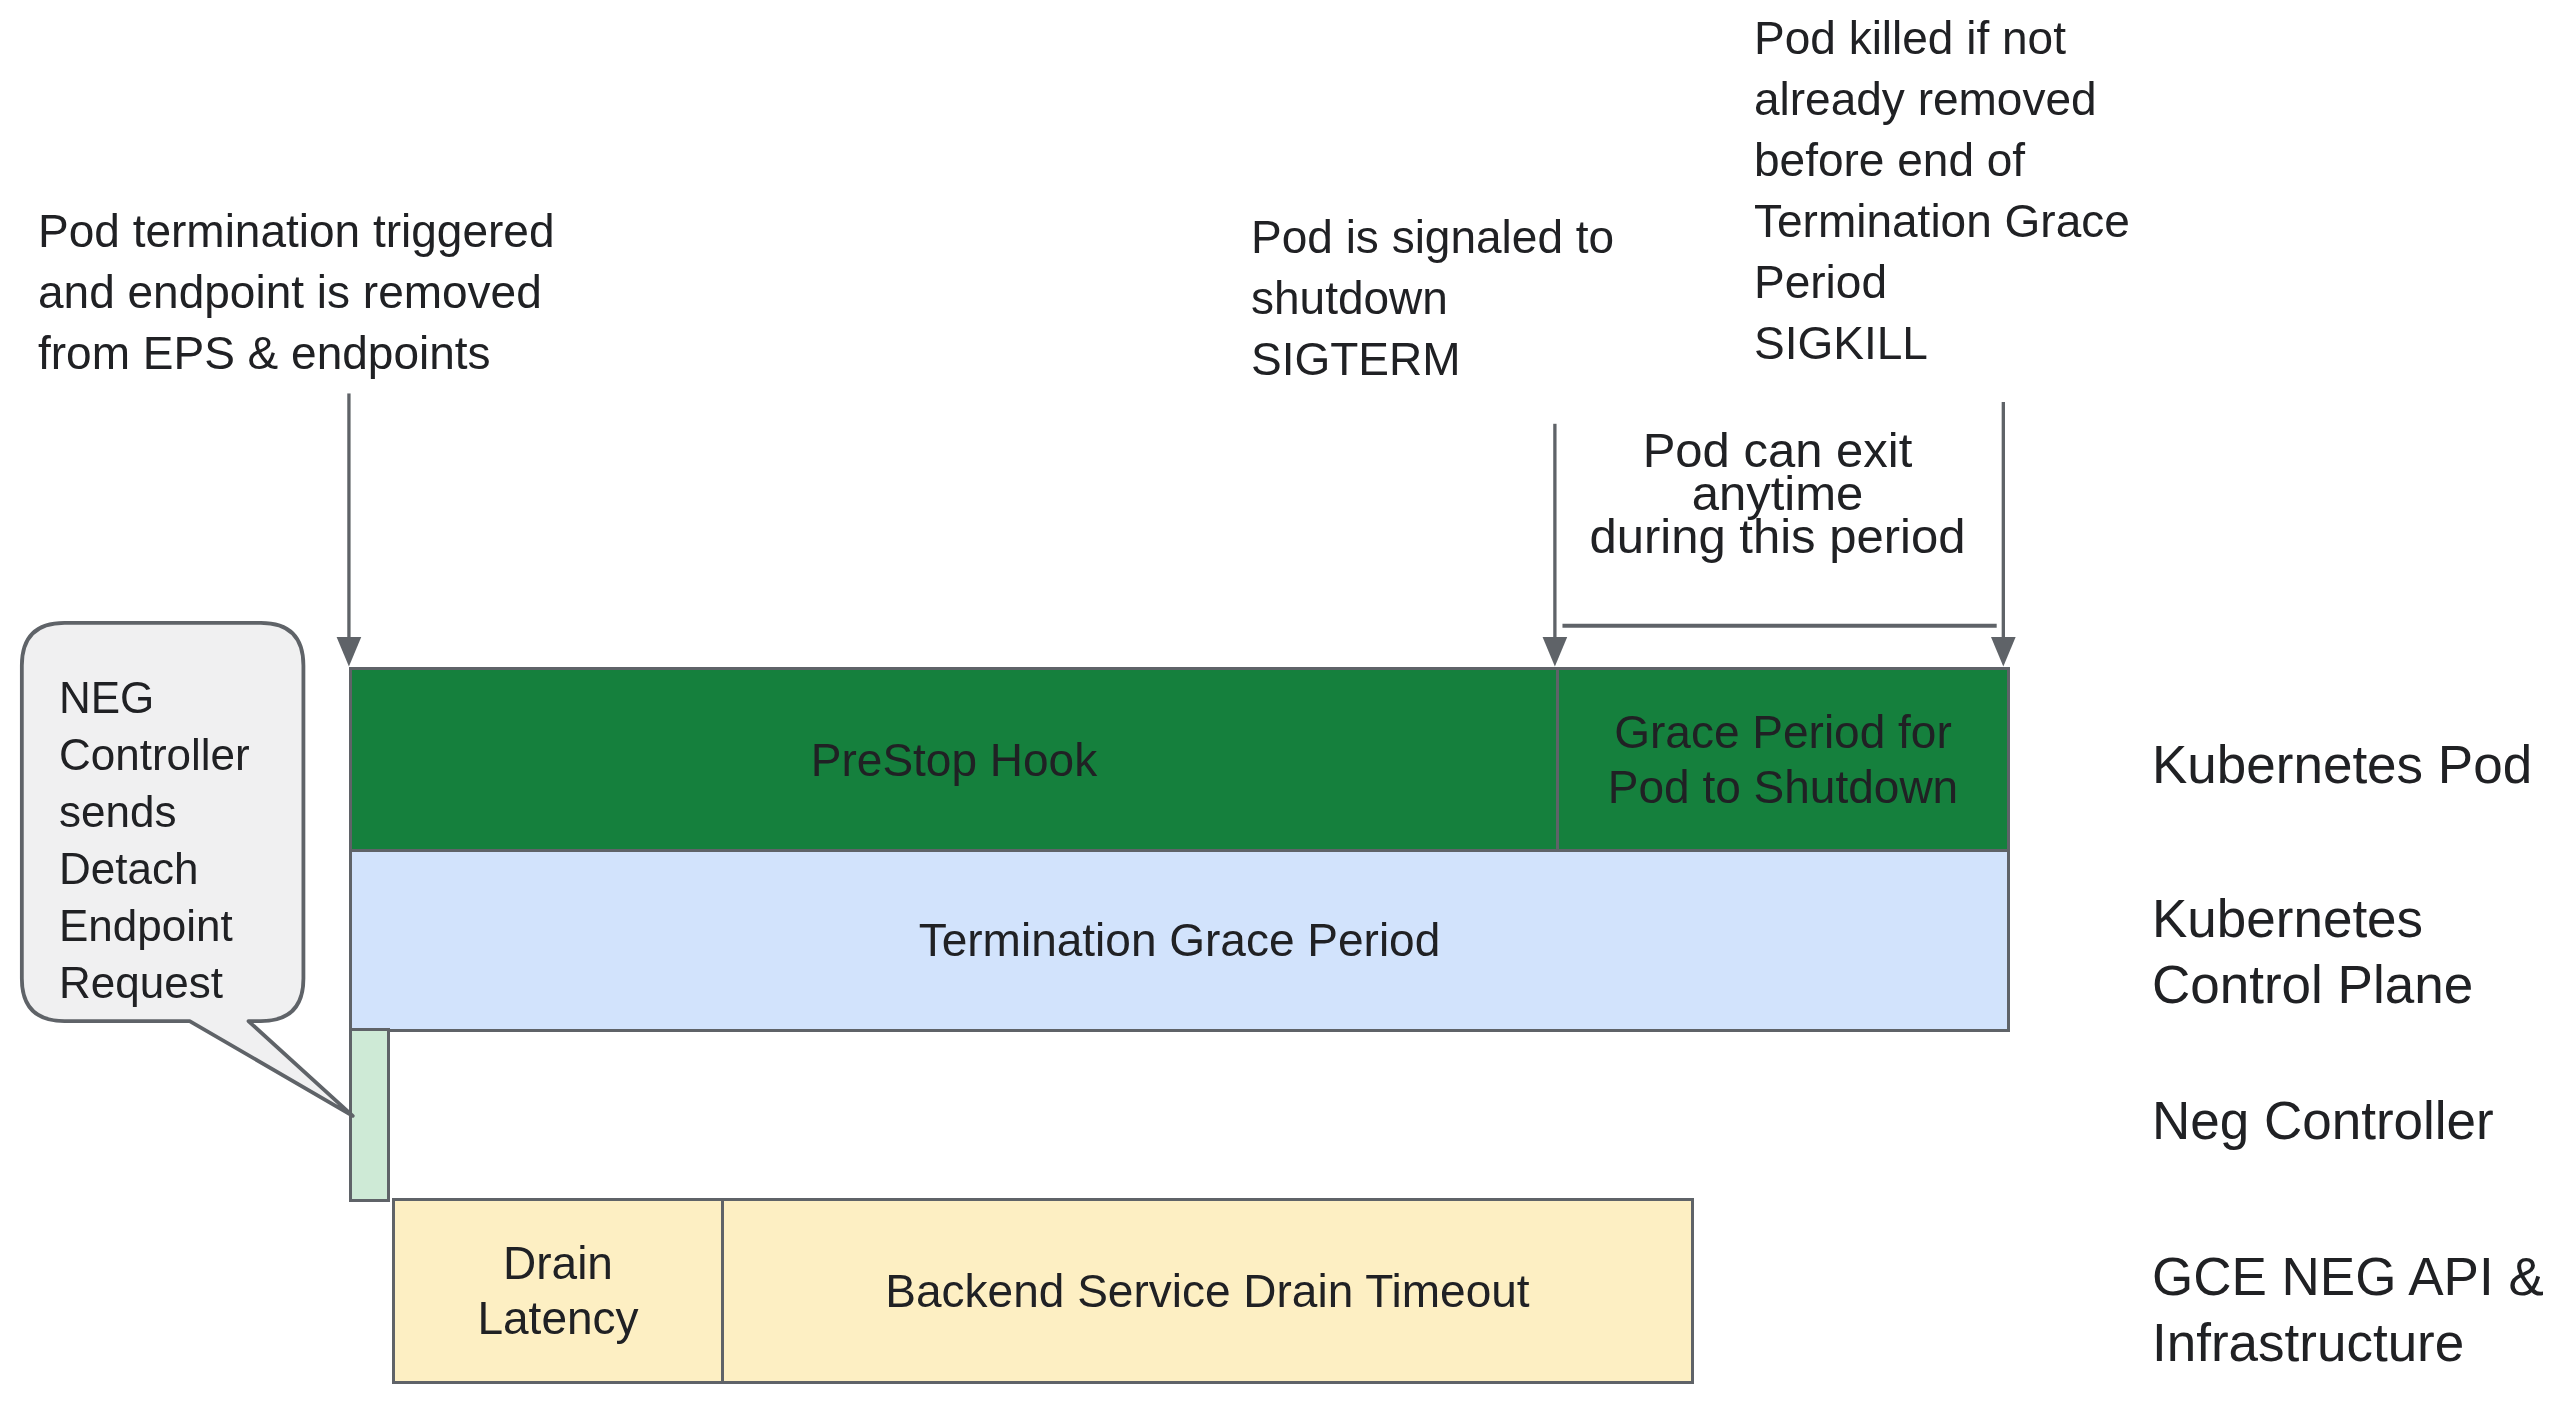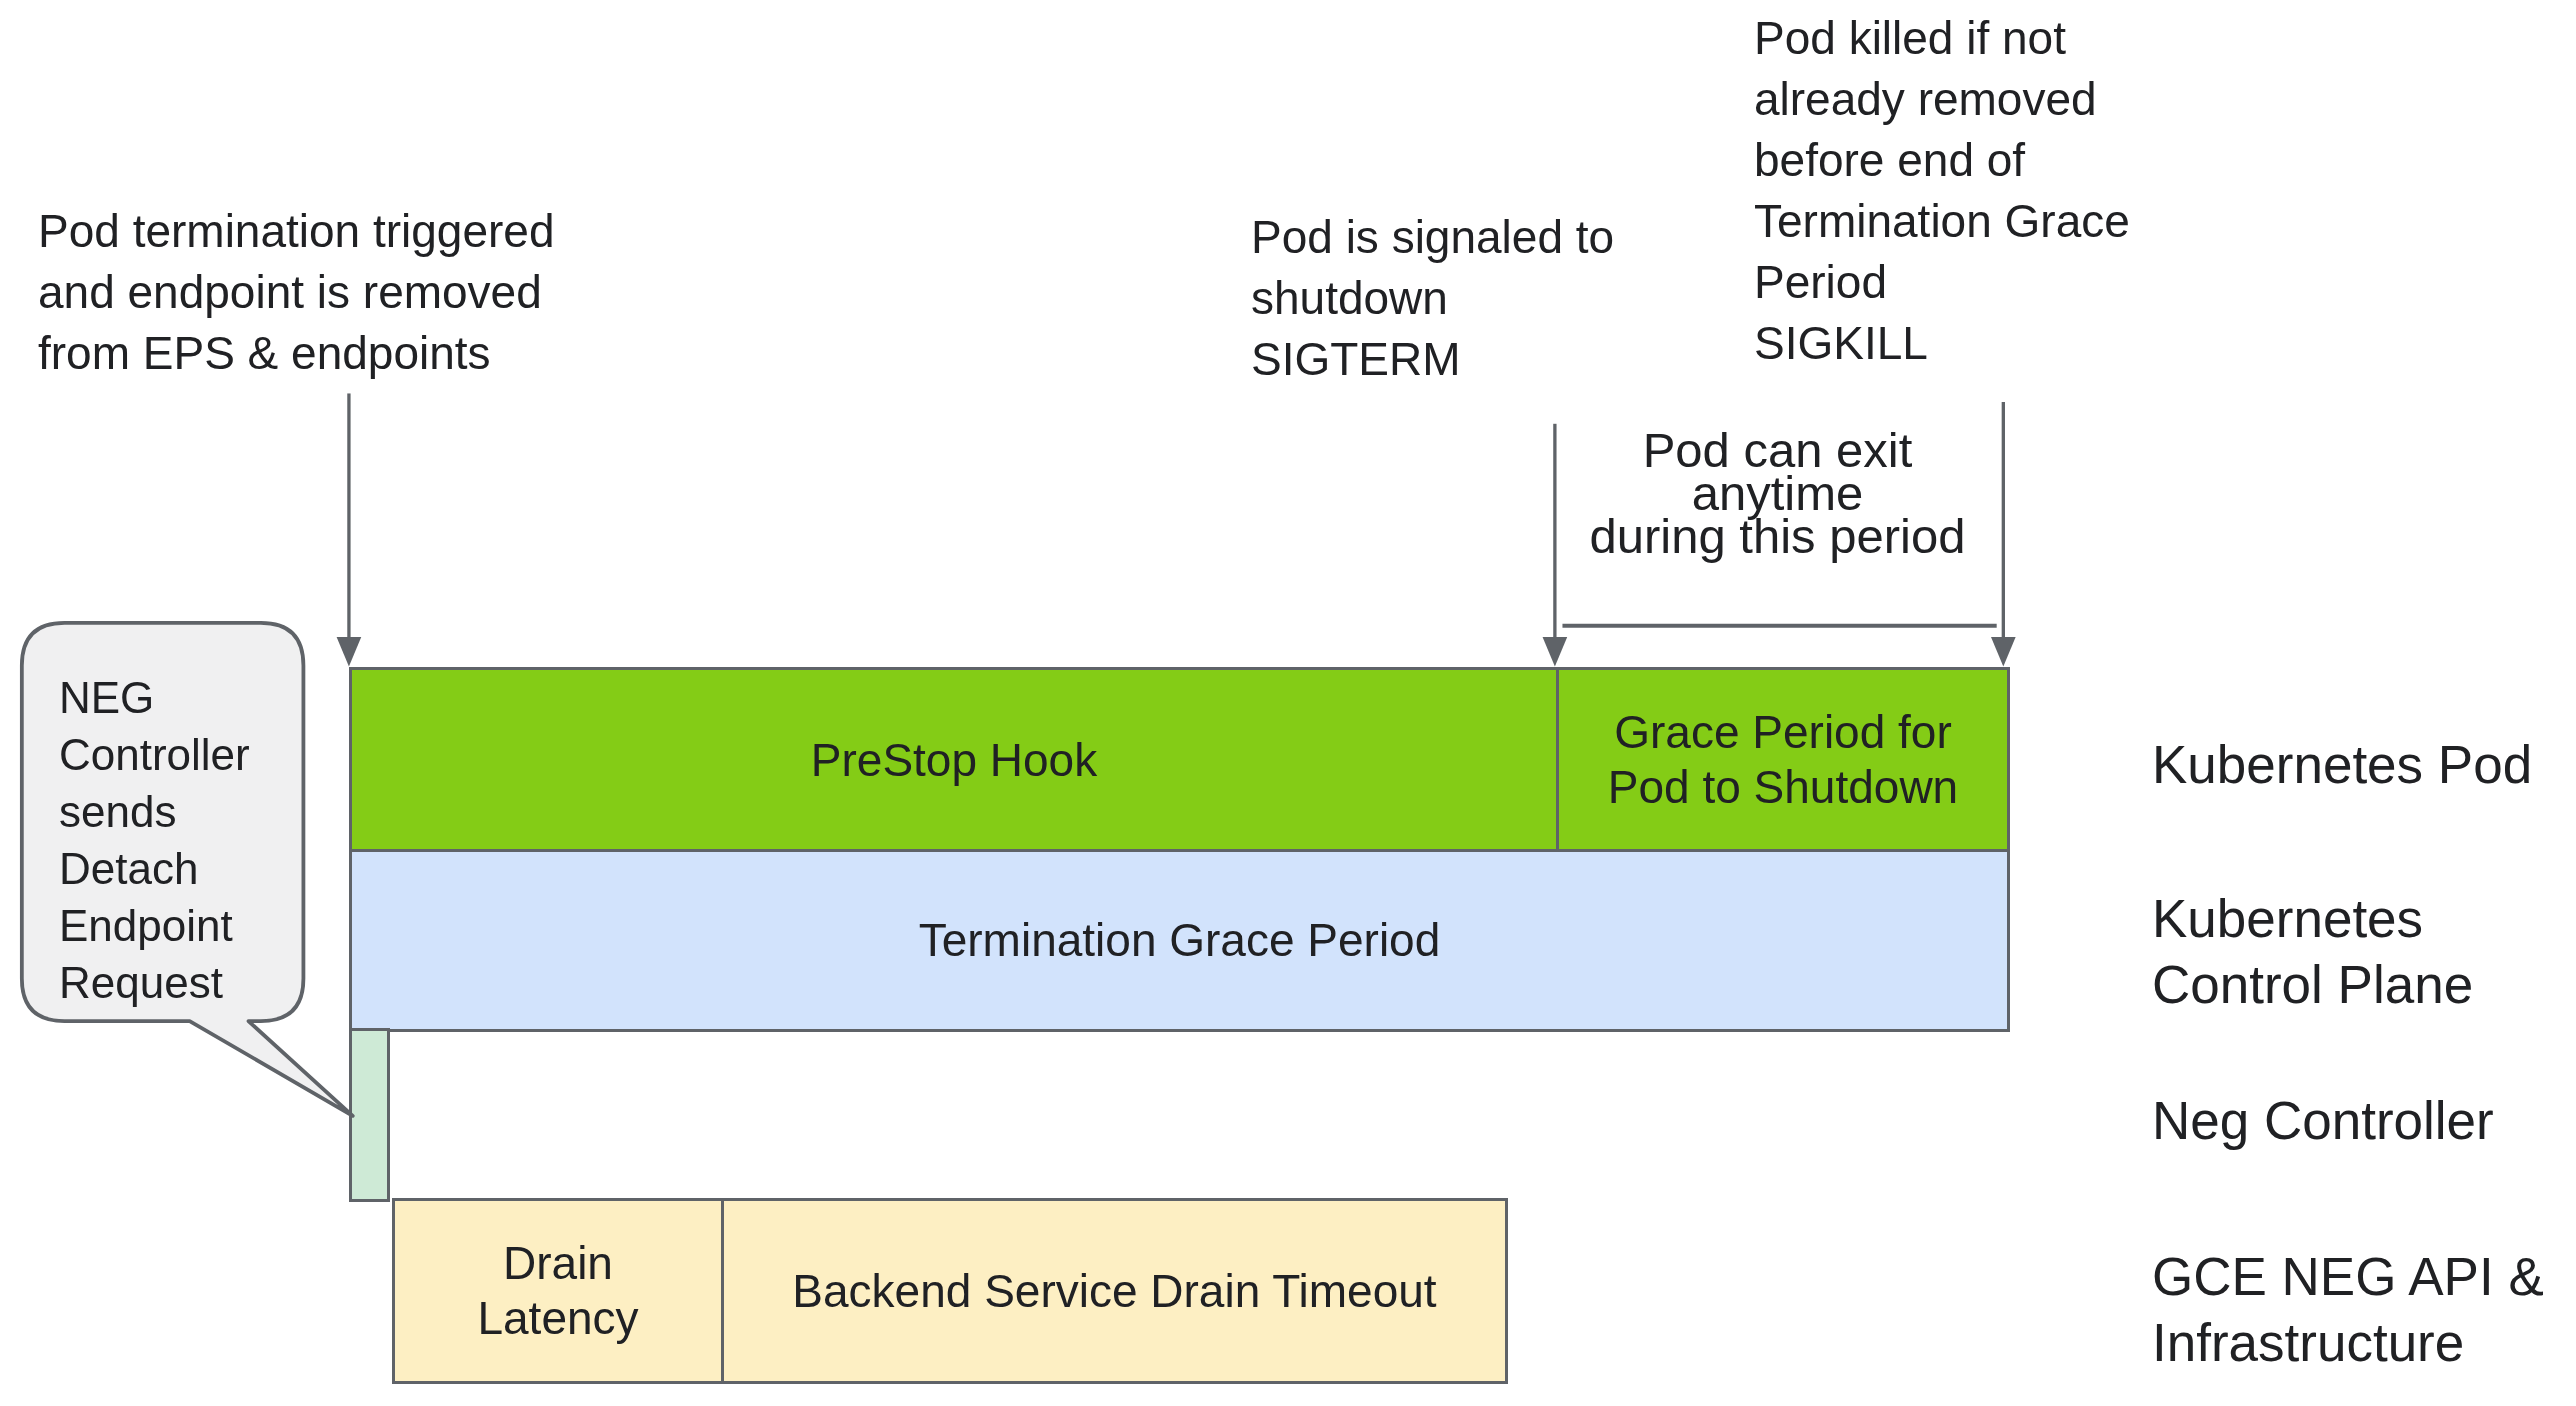--- a/index.html
+++ b/index.html
@@ -49,21 +49,21 @@
     text-align: center;
     white-space: pre-line;
     font-size: 46px;
     line-height: 55px;
     box-sizing: border-box;
   }
   .bar-divider { border-left: 3.8px solid #5f6368; }
   #bar-pod        { left: 349px;  top: 667px;  width: 1661px; height: 186px; background: #aecbfa; }
   #bar-tgp        { left: 349px;  top: 849px;  width: 1661px; height: 183px; background: #d2e3fc; justify-content: flex-end; }
   #bar-neg        { left: 349px;  top: 1028px; width: 41px;   height: 174px; background: #ceead6; }
-  #bar-drain      { left: 392px;  top: 1198px; width: 1116px; height: 186px; background: #fdefc3; }
+  #bar-drain      { left: 392px;  top: 1198px; width: 1302px; height: 186px; background: #fdefc3; }
   #prestop-section { width: 1204px; }
   #grace-section   { flex: 1; }
   #drain-latency-section { width: 326px; }
   #backend-drain-section { flex: 1; }
   #note-pod-termination { left: 38px;   top: 201px; width: 664px; }
   #note-sigterm         { left: 1251px; top: 207px; width: 531px; }
   #note-sigkill         { left: 1754px; top: 7.6px;   width: 517px; }
   #note-pod-exit        { left: 1569px; top: 429px; width: 417px; }
   #lane-kubernetes-pod  { top: 732px; }
   #lane-control-plane   { top: 886px; }
@@ -99,21 +99,21 @@
 SIGTERM</div>
   <div class="note" id="note-sigkill">Pod killed if not
 already removed
 before end of
 Termination Grace
 Period
 SIGKILL</div>
   <div class="small-note" id="note-pod-exit">Pod can exit anytime
 during this period</div>
 
-  <div class="bar" id="bar-pod" style="background-color: #84cc16; border-color: rgb(95, 99, 104);">
+  <div class="bar" id="bar-pod" style="background-color: #15803d; border-color: rgb(95, 99, 104);">
     <div class="bar-section" id="prestop-section">PreStop Hook</div>
     <div class="bar-section bar-divider" id="grace-section" style="border-left-color: rgb(95, 99, 104);">Grace Period for
 Pod to Shutdown</div>
   </div>
 
   <div class="bar" id="bar-tgp" style="background-color: rgb(210, 227, 252); border-color: rgb(95, 99, 104);">
     <div class="bar-section" style="flex:1">Termination Grace Period</div>
   </div>
 
   <div class="bar" id="bar-neg" style="background-color: rgb(206, 234, 214); border-color: rgb(95, 99, 104);"></div>

